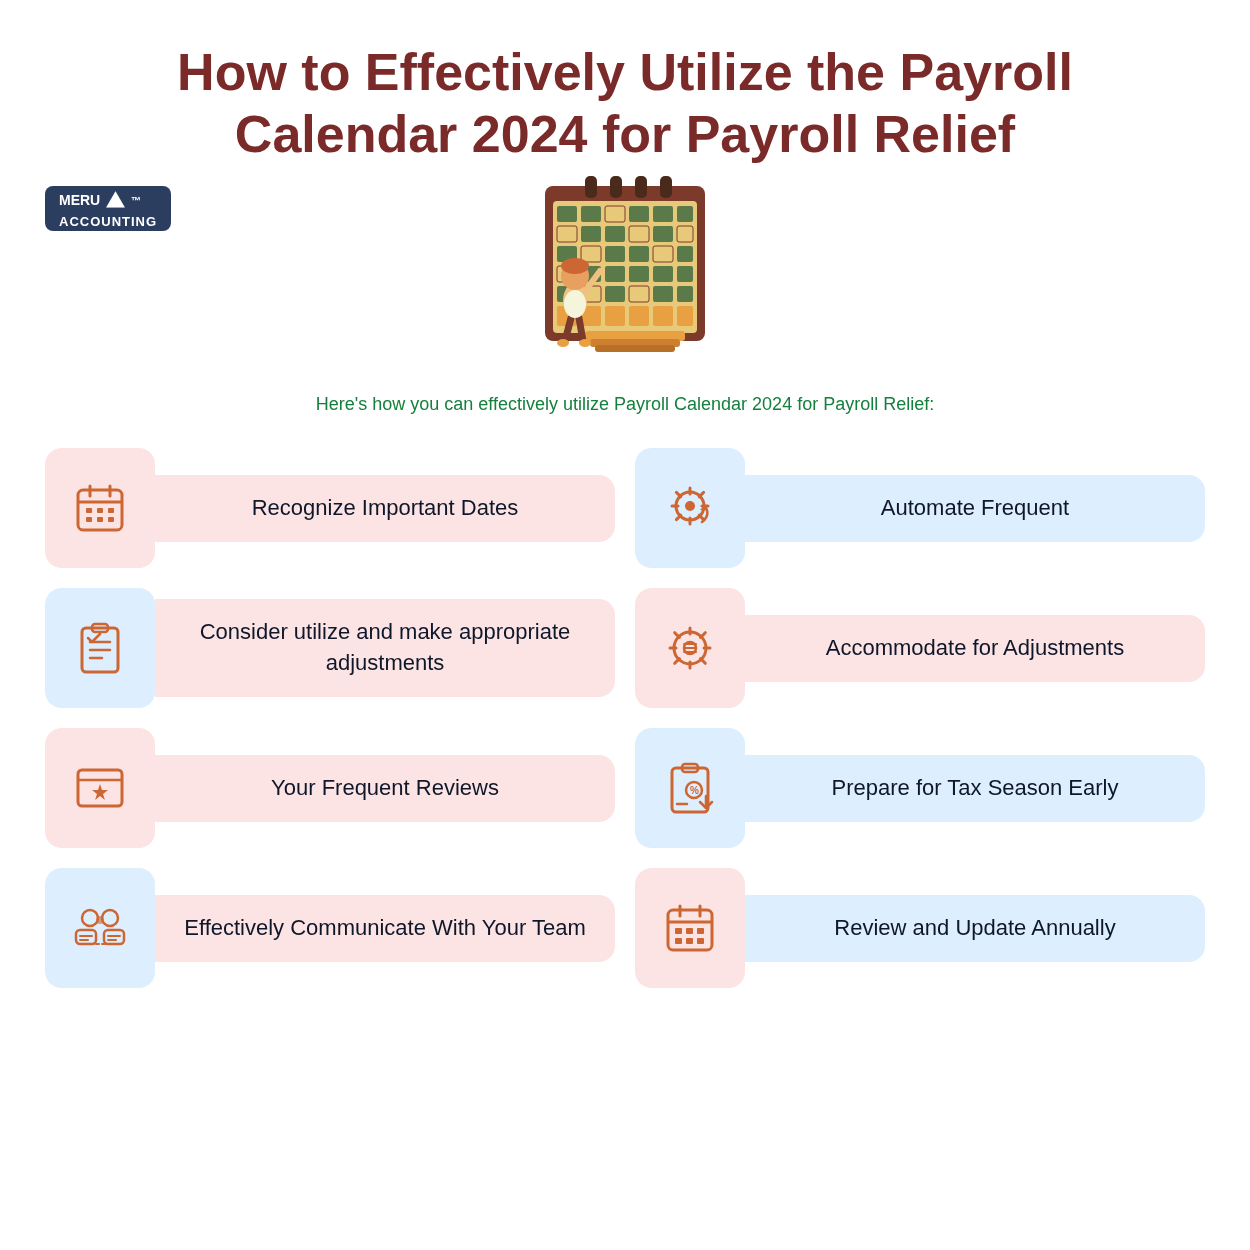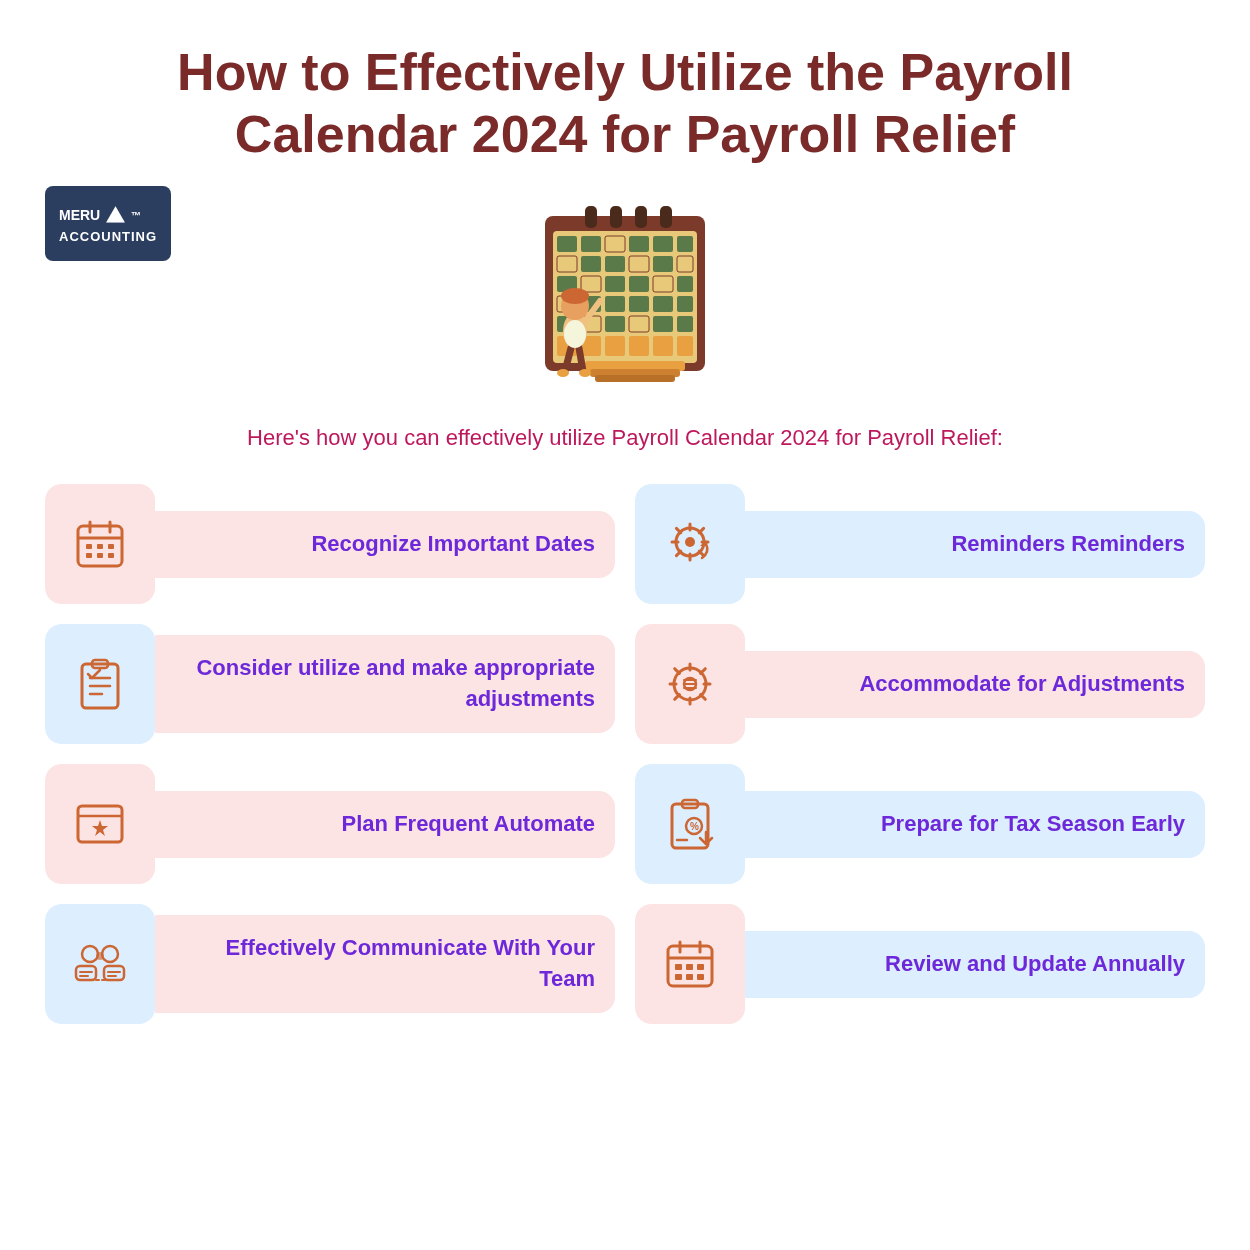--- a/index.html
+++ b/index.html
@@ -30,21 +30,21 @@
       display: flex;
       justify-content: flex-start;
       margin-bottom: -80px;
       position: relative;
       z-index: 2;
     }
 
     .logo-box {
       background: #2c3e60;
       color: white;
-      padding: 15px 14px;
+      padding: 0 14px;
       border-radius: 8px;
       display: flex;
       flex-direction: column;
       align-items: flex-start;
       font-size: 13px;
       font-weight: bold;
       line-height: 1.3;
     }
 
     .logo-box .logo-top {
@@ -67,22 +67,22 @@
     .calendar-illustration {
       width: 280px;
       height: 220px;
       margin: 0 auto 10px;
       display: flex;
       align-items: center;
       justify-content: center;
     }
 
     .subtitle {
-      font-size: 22px;
-      color: #be185d;
+      font-size: 18px;
+      color: #15803d;
       text-align: center;
       margin-bottom: 30px;
       max-width: 780px;
       line-height: 1.5;
     }
 
     .grid {
       display: grid;
       grid-template-columns: 1fr 1fr;
       gap: 20px;
@@ -108,23 +108,23 @@
       align-items: center;
       justify-content: center;
       font-size: 48px;
       border-radius: 16px;
     }
 
     .card-text {
       flex: 1;
       padding: 18px 20px;
       font-size: 22px;
-      font-weight: 700;
-      color: #6d28d9;
-      text-align: right;
+      font-weight: 400;
+      color: #0f172a;
+      text-align: center;
       line-height: 1.4;
       border-radius: 0 16px 16px 0;
     }
 
     
     .cal-svg {
       display: block;
       margin: 0 auto;
     }
   </style>
@@ -254,21 +254,21 @@
     <path d="M40 26 L46 26" stroke="#cc6633" stroke-width="3" stroke-linecap="round"></path>
     <path d="M14.4 12.4 L18.8 16.8" stroke="#cc6633" stroke-width="3" stroke-linecap="round"></path>
     <path d="M37.2 35.2 L41.6 39.6" stroke="#cc6633" stroke-width="3" stroke-linecap="round"></path>
     <path d="M14.4 39.6 L18.8 35.2" stroke="#cc6633" stroke-width="3" stroke-linecap="round"></path>
     <path d="M37.2 16.8 L41.6 12.4" stroke="#cc6633" stroke-width="3" stroke-linecap="round"></path>
     <path d="M40 42 Q48 36 44 28" stroke="#cc6633" stroke-width="2.5" fill="none" stroke-linecap="round"></path>
     <polygon points="42,26 46,30 38,30" fill="#cc6633"></polygon>
   </svg>
     </div>
     <div class="card-text" style="background:#ddeeff;">
-      Reminders Reminders
+      Automate Frequent
     </div>
   </div>
     <div class="card">
     <div class="card-icon" style="background:#ddeeff;">
       <svg width="56" height="56" viewBox="0 0 56 56" fill="none">
     <rect x="10" y="8" width="36" height="44" rx="4" fill="none" stroke="#cc6633" stroke-width="3"></rect>
     <rect x="20" y="4" width="16" height="8" rx="3" fill="none" stroke="#cc6633" stroke-width="2.5"></rect>
     <line x1="18" y1="22" x2="38" y2="22" stroke="#cc6633" stroke-width="2.5" stroke-linecap="round"></line>
     <line x1="18" y1="30" x2="38" y2="30" stroke="#cc6633" stroke-width="2.5" stroke-linecap="round"></line>
     <line x1="18" y1="38" x2="30" y2="38" stroke="#cc6633" stroke-width="2.5" stroke-linecap="round"></line>
@@ -303,21 +303,21 @@
   </div>
     <div class="card">
     <div class="card-icon" style="background:#fce4e4;">
       <svg width="56" height="56" viewBox="0 0 56 56" fill="none">
     <rect x="6" y="10" width="44" height="36" rx="4" stroke="#cc6633" stroke-width="3" fill="none"></rect>
     <line x1="6" y1="20" x2="50" y2="20" stroke="#cc6633" stroke-width="2.5"></line>
     <polygon points="28,24 30,30 36,30 31,34 33,40 28,36 23,40 25,34 20,30 26,30" fill="#cc6633"></polygon>
   </svg>
     </div>
     <div class="card-text" style="background:#fce4e4;">
-      Plan Frequent Automate
+      Your Frequent Reviews
     </div>
   </div>
     <div class="card">
     <div class="card-icon" style="background:#ddeeff;">
       <svg width="56" height="56" viewBox="0 0 56 56" fill="none">
     <rect x="10" y="8" width="36" height="44" rx="4" fill="none" stroke="#cc6633" stroke-width="3"></rect>
     <rect x="20" y="4" width="16" height="8" rx="3" fill="none" stroke="#cc6633" stroke-width="2.5"></rect>
     <circle cx="32" cy="30" r="8" fill="none" stroke="#cc6633" stroke-width="2.5"></circle>
     <text x="28" y="34" font-size="10" fill="#cc6633" font-weight="bold">%</text>
     <line x1="15" y1="44" x2="25" y2="44" stroke="#cc6633" stroke-width="2.5" stroke-linecap="round"></line>

